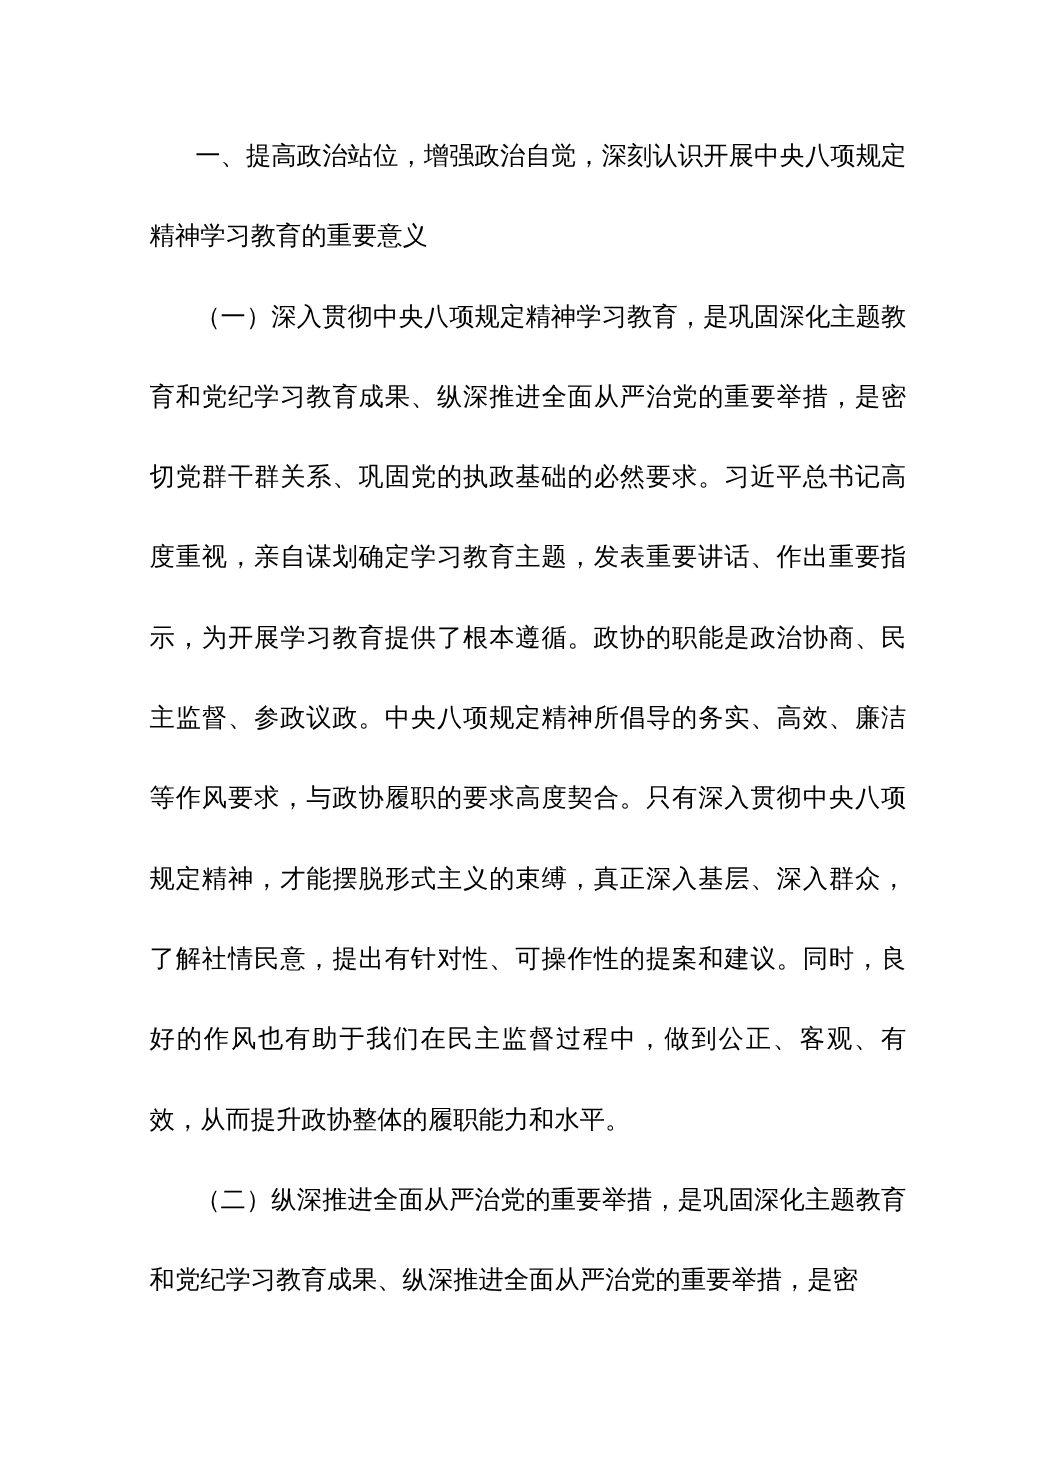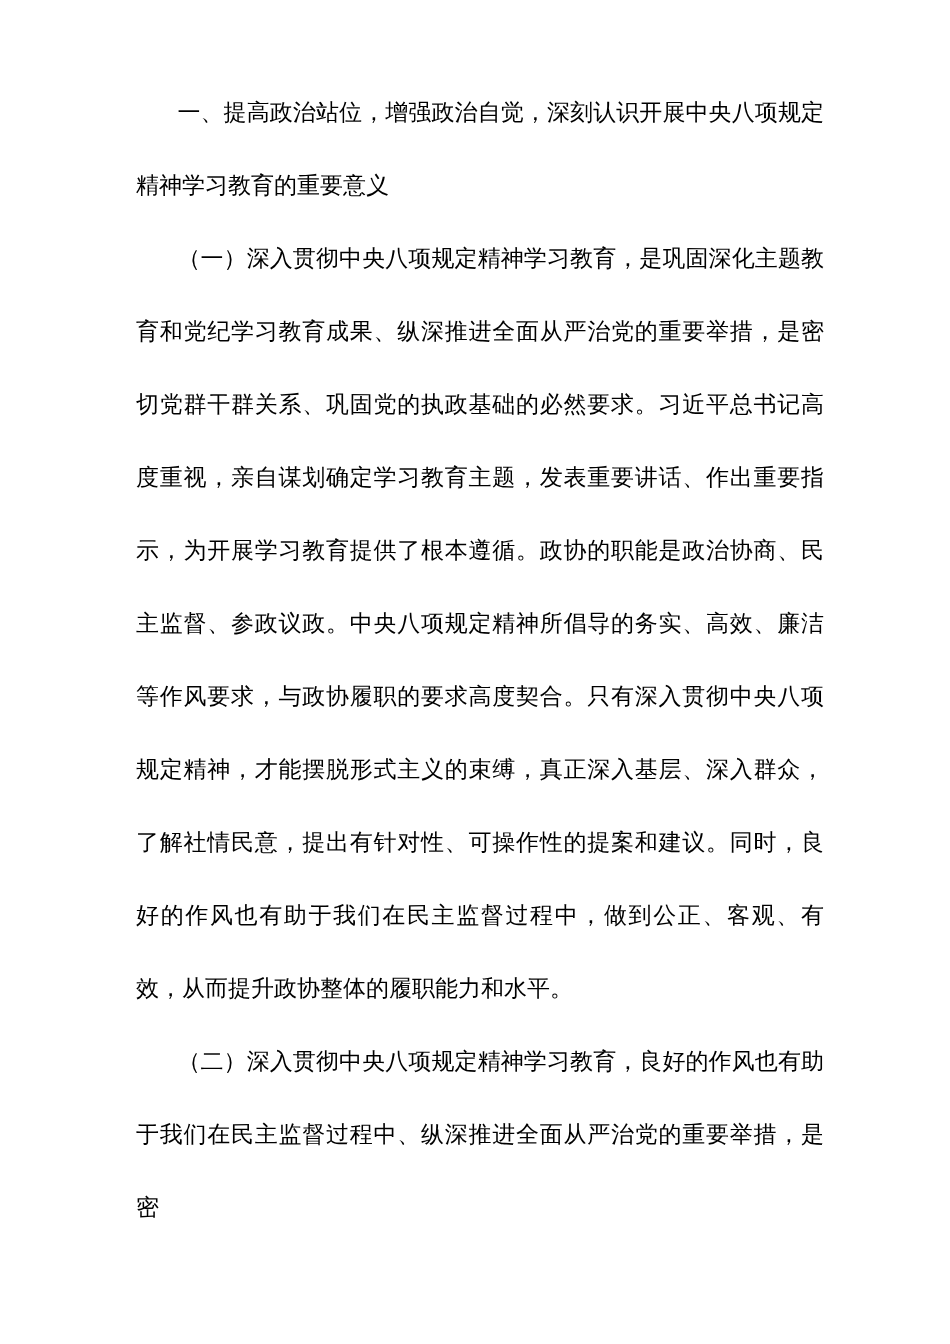--- a/index.html
+++ b/index.html
@@ -7,21 +7,21 @@
     padding: 0;
     background: #ffffff;
   }
   .page {
     position: relative;
     width: 950px;
     height: 1344px;
     box-sizing: border-box;
     background: #ffffff;
     overflow: hidden;
-    padding: 76px 126px 0 136px;
+    padding: 105px 126px 0 136px;
   }
   .doc-body {
     font-family: "Liberation Serif", "DejaVu Serif", serif;
     font-size: 23px;
     line-height: 73px;
     color: #000000;
     letter-spacing: 0;
   }
   p.para {
     margin: 0;
@@ -35,14 +35,14 @@
   p.para.heading {
     font-weight: normal; 
   }
 </style>
 </head>
 <body>
 
 <div class="page doc-body">
   <p class="para heading">一、提高政治站位，增强政治自觉，深刻认识开展中央八项规定精神学习教育的重要意义</p>
   <p class="para">（一）深入贯彻中央八项规定精神学习教育，是巩固深化主题教育和党纪学习教育成果、纵深推进全面从严治党的重要举措，是密切党群干群关系、巩固党的执政基础的必然要求。习近平总书记高度重视，亲自谋划确定学习教育主题，发表重要讲话、作出重要指示，为开展学习教育提供了根本遵循。政协的职能是政治协商、民主监督、参政议政。中央八项规定精神所倡导的务实、高效、廉洁等作风要求，与政协履职的要求高度契合。只有深入贯彻中央八项规定精神，才能摆脱形式主义的束缚，真正深入基层、深入群众，了解社情民意，提出有针对性、可操作性的提案和建议。同时，良好的作风也有助于我们在民主监督过程中，做到公正、客观、有效，从而提升政协整体的履职能力和水平。</p>
-  <p class="para">（二）深入贯彻中央八项规定精神学习教育，良好的作风也有助于我们在民主监督过程中、纵深推进全面从严治党的重要举措，是密</p>
+  <p class="para">（二）纵深推进全面从严治党的重要举措，是巩固深化主题教育和党纪学习教育成果、纵深推进全面从严治党的重要举措，是密</p>
 </div>
 
 </body></html>

